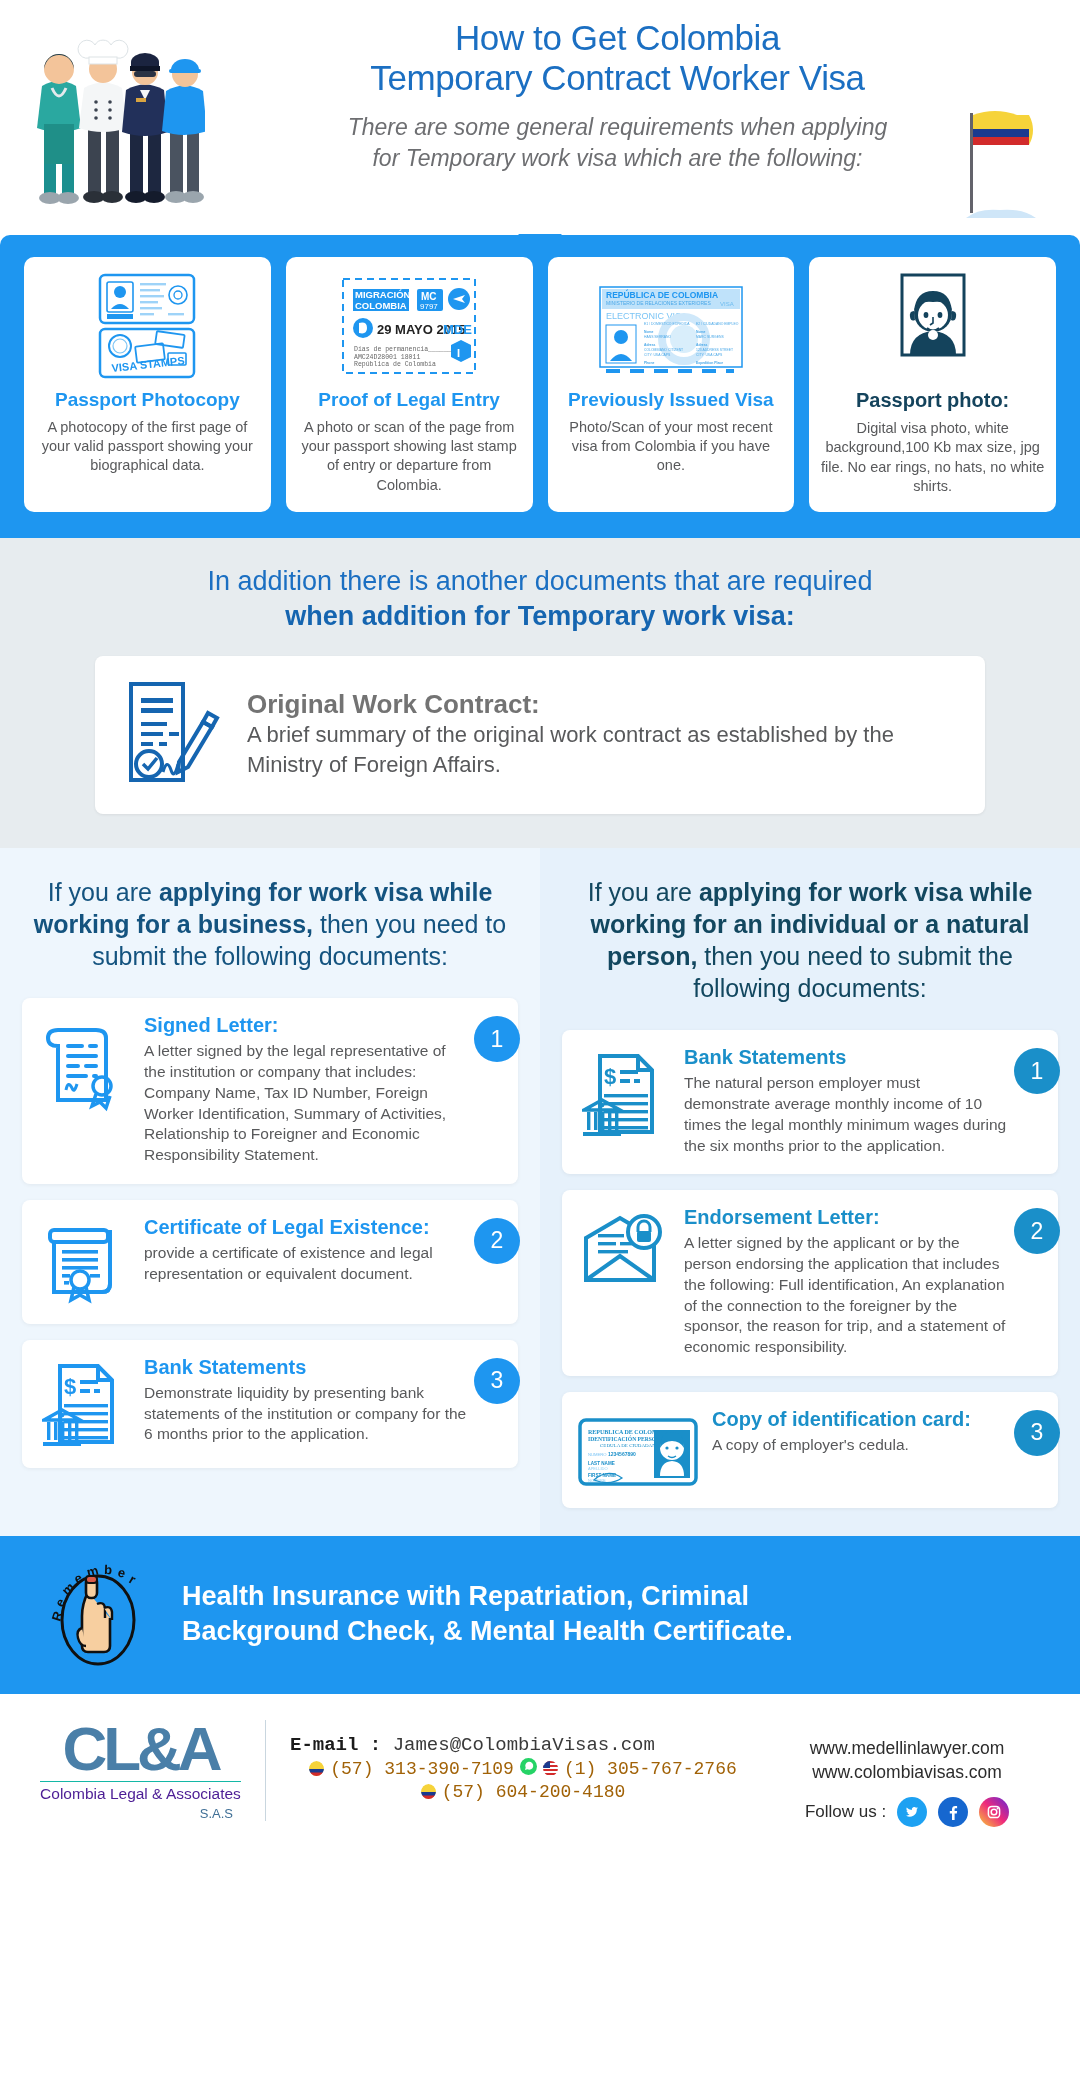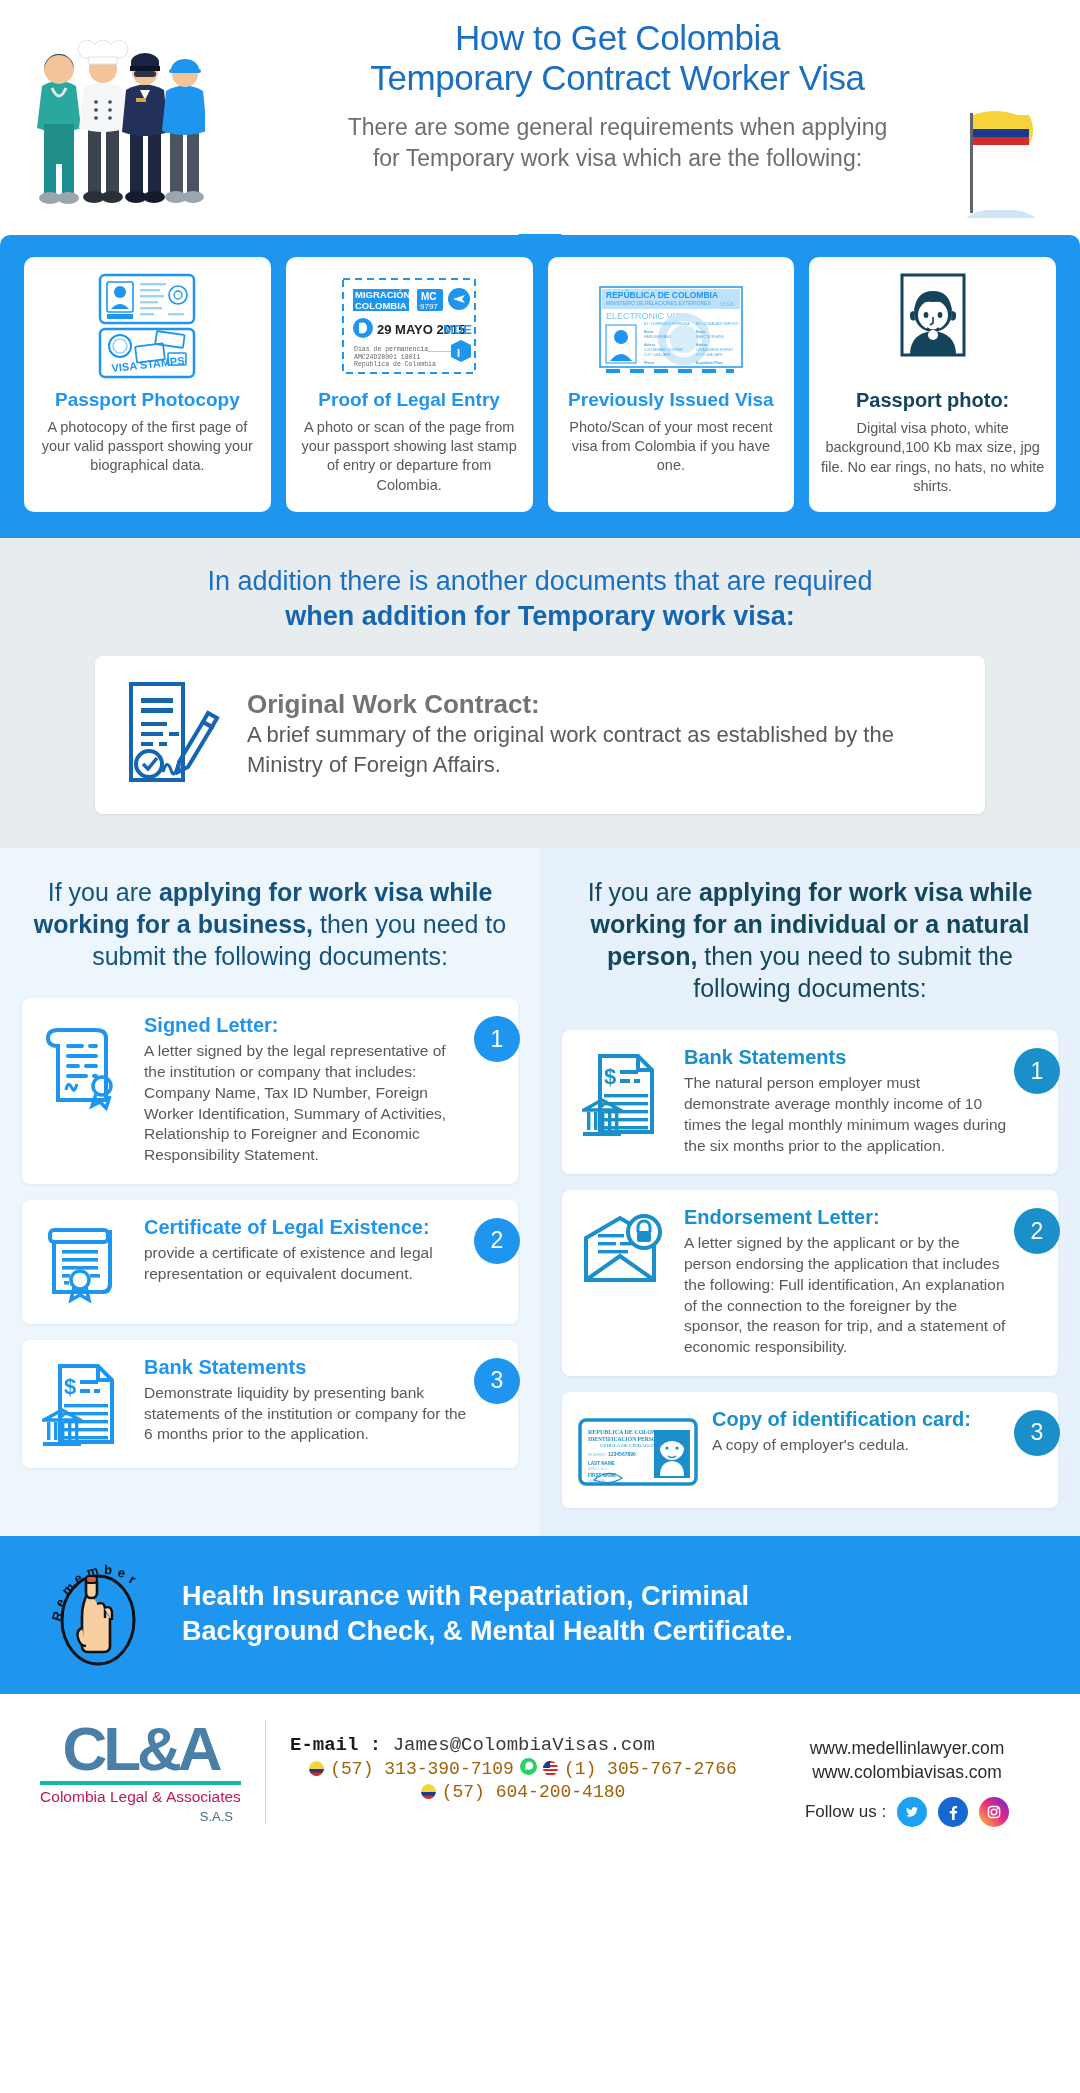--- a/index.html
+++ b/index.html
@@ -15,21 +15,21 @@
   .header { position: relative; background: #ffffff; padding: 18px 0 10px 0; min-height: 228px; }
   .header-inner { display: flex; align-items: flex-start; }
   .people { width: 175px; flex: 0 0 175px; padding-left: 30px; padding-top: 18px; }
   .head-text { flex: 1; text-align: center; padding-right: 20px; }
   .title {
     font-size: 35px; font-weight: normal; color: #1b6fc2; line-height: 1.14;
     letter-spacing: -0.4px;
   }
   .subtitle {
     margin-top: 14px; font-size: 23px; color: #6d6e71; line-height: 1.35;
-    font-family: "Liberation Sans", sans-serif; font-weight: 300;
+    font-family: "Liberation Sans", sans-serif; font-weight: 300; font-style: italic;
   }
   .flag-wrap { position: absolute; right: 30px; top: 105px; width: 100px; height: 110px; }
 
   
   .blue-band {
     background: #1e96f0; position: relative; padding: 22px 24px 26px 24px;
     display: flex; gap: 15px; justify-content: space-between;
     border-top-left-radius: 10px; border-top-right-radius: 10px;
   }
   .band-notch {
@@ -88,21 +88,21 @@
   .col.right .badge { background: #1a8fc9; }
 
   
   .remember { background: #1e96f0; display: flex; align-items: center; padding: 20px 30px 22px 42px; gap: 28px;}
   .remember-text { color: #fff; font-size: 27px; font-weight: bold; line-height: 1.28; }
 
   
   .footer { background: #fff; display: flex; align-items: flex-start; padding: 26px 28px 26px 26px; gap: 6px; }
   .logo-box { width: 240px; flex: 0 0 240px; text-align: center; border-right: 1px solid #c9d6df; padding-right: 10px;}
   .logo-mark { font-size: 62px; font-weight: bold; color: #4a7fa8; letter-spacing: -4px; line-height: .95; }
-  .logo-name { font-size: 15.5px; color: #be185d; margin-top: 2px; border-top: 4px solid #14b8a6; padding-top: 3px; display:inline-block;}
+  .logo-name { font-size: 15.5px; color: #4c1d95; margin-top: 2px; border-top: 1px solid #14b8a6; padding-top: 3px; display:inline-block;}
   .logo-sas { font-size: 13px; color: #3f6f96; margin-top: 3px; text-align: right; padding-right: 22px; }
   .contact { flex: 1; padding-left: 18px; padding-top: 14px; text-align: left; font-family: Liberation Mono, monospace; }
   .email-line { font-size: 19px; color: #3a3a3a; }
   .email-line b { color: #1b1b1b; }
   .phone-line { font-size: 18px; color: #a16207; margin-top: 2px; display: flex; align-items: center; justify-content: center; gap: 6px; flex-wrap: wrap;}
   .web { width: 290px; flex: 0 0 290px; padding-top: 16px; text-align: center;}
   .web-line { font-size: 17.5px; color: #2c2c2c; line-height: 1.4; }
   .follow { margin-top: 12px; display: flex; align-items: center; justify-content: center; gap: 11px; }
   .follow-label { font-size: 17px; color: #2c2c2c; }
   .soc { width: 30px; height: 30px; border-radius: 50%; display: flex; align-items:center; justify-content:center; }

